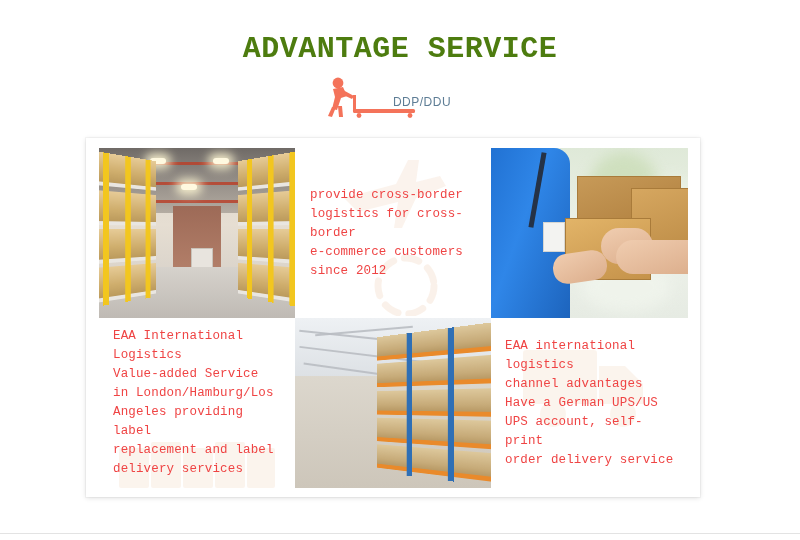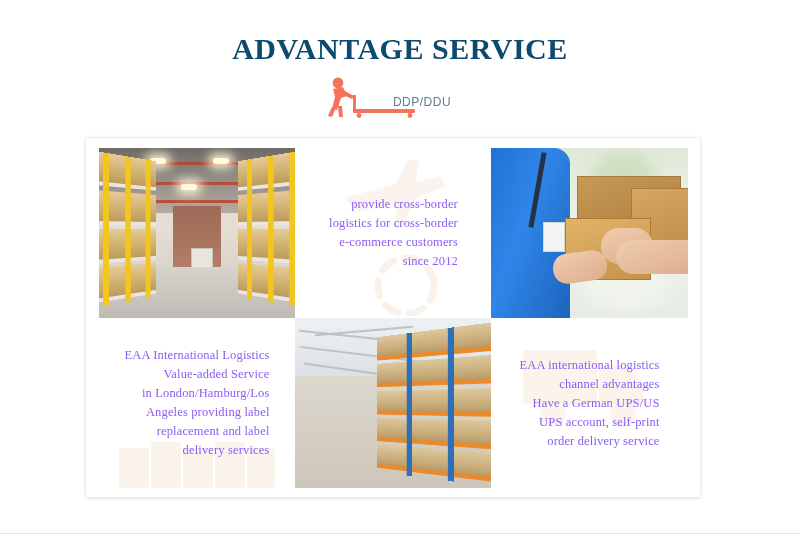--- a/index.html
+++ b/index.html
@@ -27,22 +27,22 @@
     width: 800px;
     height: 132px;
     text-align: center;
   }
 
   .page-title {
     margin-top: 32px;
     font-size: 30px;
     font-weight: bold;
     letter-spacing: 0.5px;
-    color: #0c4a6e;
-    font-family: Liberation Serif, serif;
+    color: #4d7c0f;
+    font-family: Liberation Mono, monospace;
   }
 
   .logo-wrap {
     margin-top: 10px;
     display: inline-flex;
     align-items: flex-end;
     justify-content: center;
     height: 42px;
   }
 
@@ -98,27 +98,27 @@
     background: #ffffff;
     display: flex;
     align-items: center;
     justify-content: center;
     padding: 8px 14px;
   }
 
   .tile-copy {
     position: relative;
     z-index: 2;
-    text-align: right;
+    text-align: left;
     font-size: 12.5px;
     line-height: 1.52;
-    color: #8b5cf6;
+    color: #ef4444;
     letter-spacing: 0.15px;
     white-space: pre-line;
-    font-family: Liberation Serif, serif;
+    font-family: Liberation Mono, monospace;
   }
 
   .watermark {
     position: absolute;
     z-index: 1;
     opacity: 0.30;
     pointer-events: none;
   }
   .wm-plane  { top: 6px;  left: 28px; }
   .wm-globe  { bottom: 2px; left: 62px; }

